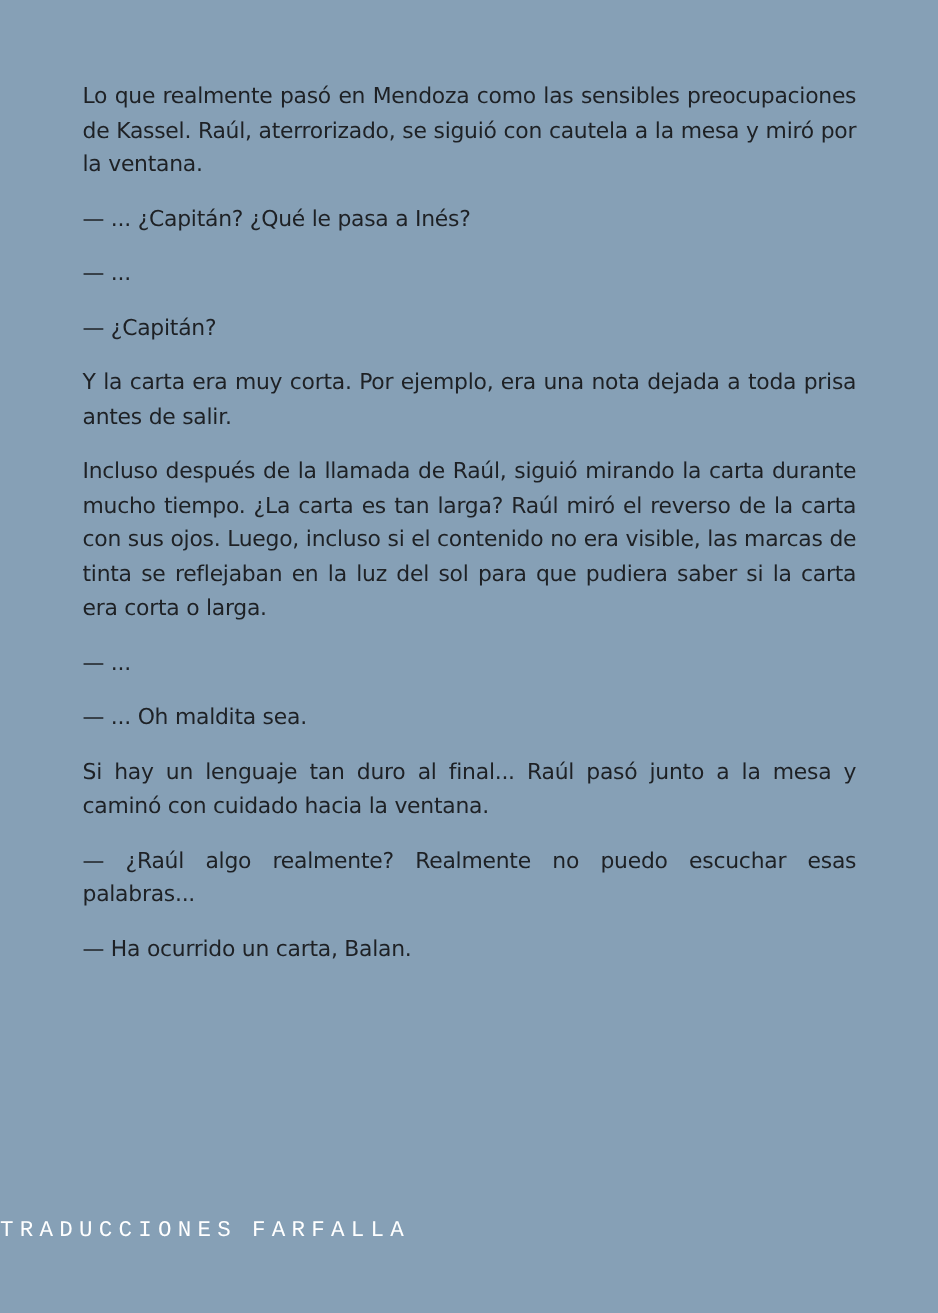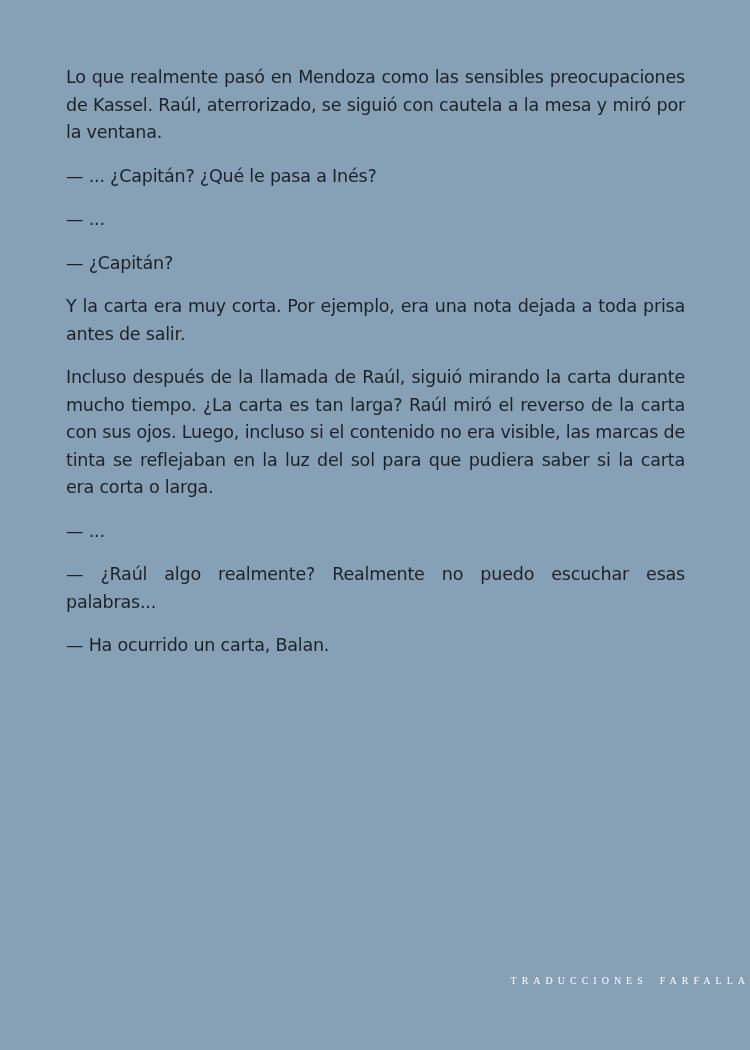--- a/index.html
+++ b/index.html
@@ -19,38 +19,40 @@
       font-size: 17.5px;
       line-height: 27.5px;
       color: #1e2125;
       text-align: justify;
       margin: 0 0 16px 0;
       letter-spacing: -0.2px;
     }
     .footer {
       position: absolute;
       left: 0; right: 0; top: 975px;
-      text-align: right;
-      font-family: Liberation Serif, serif;
-      font-size: 10px;
+      text-align: left;
+      font-family: Liberation Mono, monospace;
+      font-size: 18px;
       letter-spacing: 5px;
       color: #ffffff;
     }
     .footer span + span { margin-left: 12px; }
   </style>
 </head>
 <body>
 
 <div class="page">
   <p class="para">Lo que realmente pasó en Mendoza como las sensibles preocupaciones de Kassel. Raúl, aterrorizado, se siguió con cautela a la mesa y miró por la ventana.</p>
   <p class="para">— ... ¿Capitán? ¿Qué le pasa a Inés?</p>
   <p class="para">— ...</p>
   <p class="para">— ¿Capitán?</p>
   <p class="para">Y la carta era muy corta. Por ejemplo, era una nota dejada a toda prisa antes de salir.</p>
   <p class="para">Incluso después de la llamada de Raúl, siguió mirando la carta durante mucho tiempo. ¿La carta es tan larga? Raúl miró el reverso de la carta con sus ojos. Luego, incluso si el contenido no era visible, las marcas de tinta se reflejaban en la luz del sol para que pudiera saber si la carta era corta o larga.</p>
   <p class="para">— ...</p>
+  <p class="para">— ... Oh maldita sea.</p>
+  <p class="para">Si hay un lenguaje tan duro al final... Raúl pasó junto a la mesa y caminó con cuidado hacia la ventana.</p>
   <p class="para">— ¿Raúl algo realmente? Realmente no puedo escuchar esas palabras...</p>
   <p class="para">— Ha ocurrido un carta, Balan.</p>
 </div>
 
 <div class="footer">
   <span>TRADUCCIONES</span><span>FARFALLA</span>
 </div>
 
 </body></html>

